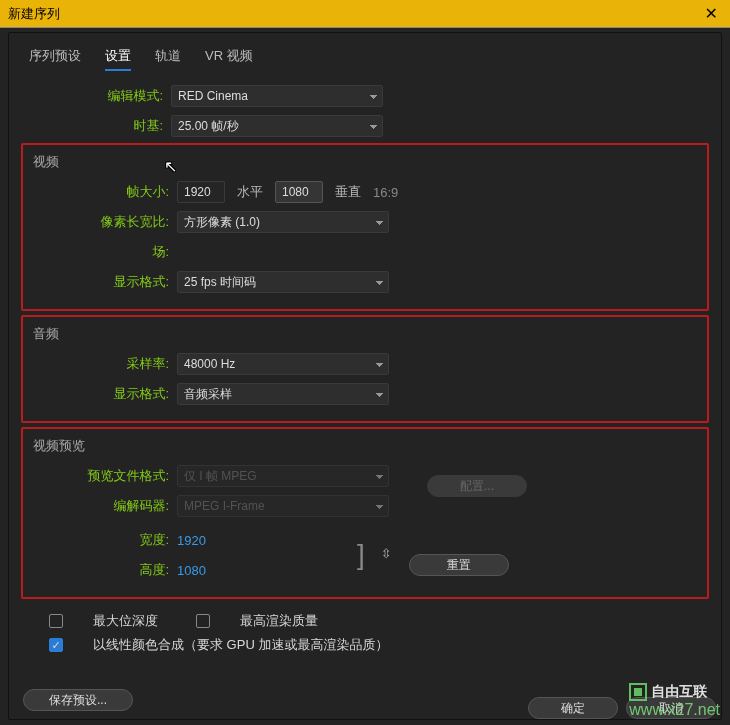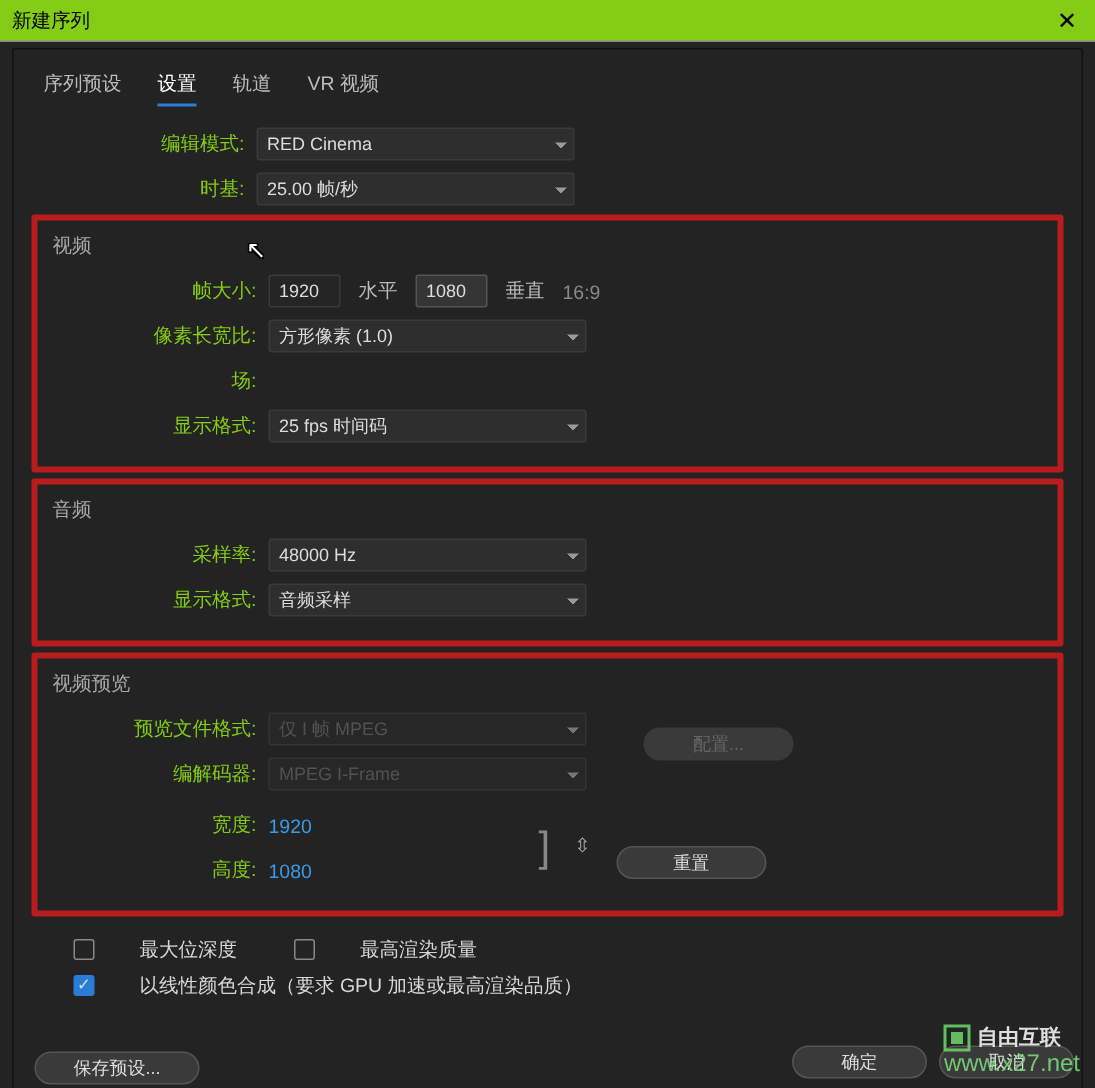--- a/index.html
+++ b/index.html
@@ -4,21 +4,21 @@
 <style>
 * { box-sizing: border-box; margin: 0; padding: 0; }
 body {
   width: 730px; height: 725px;
   background: #232323;
   font-family: "Microsoft YaHei", Arial, sans-serif;
   font-size: 13px; color: #d8d8d8;
   position: relative; overflow: hidden;
 }
 .titlebar {
-  height: 28px; background: #84cc16; color: #000;
+  height: 28px; background: #eab308; color: #000;
   display: flex; align-items: center; padding: 0 8px;
   border-bottom: 1px solid #888;
 }
 .titlebar .title { flex: 1; font-size: 13px; }
 .titlebar .close { font-size: 16px; cursor: pointer; padding: 0 4px; }
 .main { padding: 4px 8px 0 8px; }
 .inner {
   border: 1px solid #111; background: #232323;
   border-radius: 2px; padding: 8px 0 0 0;
 }
@@ -36,21 +36,21 @@
 select { appearance: none; padding-right: 18px;
   background-image: linear-gradient(45deg, transparent 50%, #999 50%),
                     linear-gradient(135deg, #999 50%, transparent 50%);
   background-position: right 8px top 9px, right 4px top 9px;
   background-size: 4px 4px, 4px 4px; background-repeat: no-repeat; }
 select:disabled { color: #666; background-color: #2a2a2a; }
 input[type="text"].frame { width: 48px; background: #252525; text-align: left; }
 input[type="text"].frame.hi { background:#353535; border: 1px solid #555; }
 .blue { color: #3a9ae8; cursor: pointer; }
 .section {
-  border: 4px solid #b91c1c; margin: 4px 12px; padding: 6px 16px 10px 4px;
+  border: 2px solid #b91c1c; margin: 4px 12px; padding: 6px 16px 10px 4px;
   border-radius: 2px;
 }
 .section .heading { color: #a8a8a8; padding: 2px 6px 4px 6px; font-size: 13px; }
 .btn {
   display: inline-block; background: #3a3a3a; border: 1px solid #555;
   border-radius: 12px; color: #ddd; text-align: center;
   height: 22px; line-height: 20px; cursor: pointer; font-size: 12px; margin-top: 20px;
 }
 .btn.disabled { color: #666; border-color: #3a3a3a; cursor: default; }
 .checks { padding: 6px 18px 2px 40px; }

